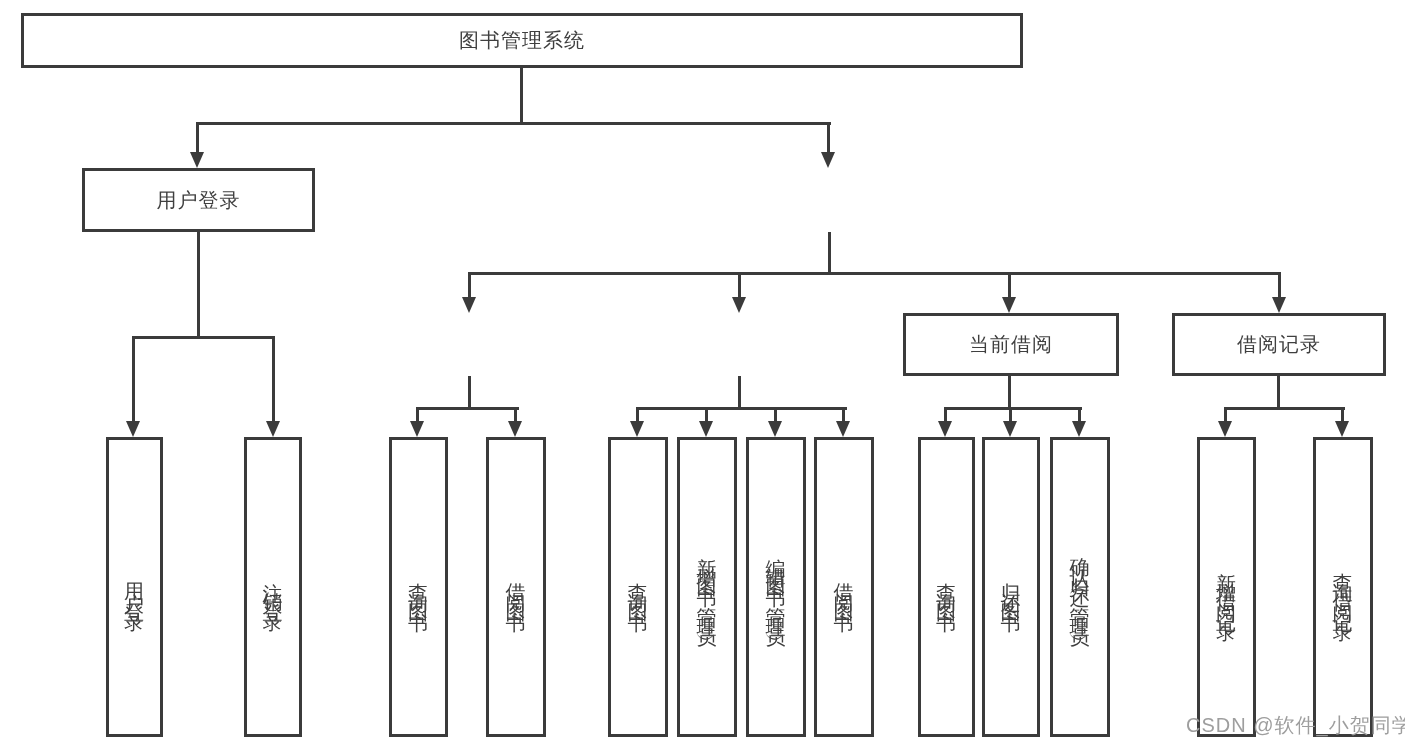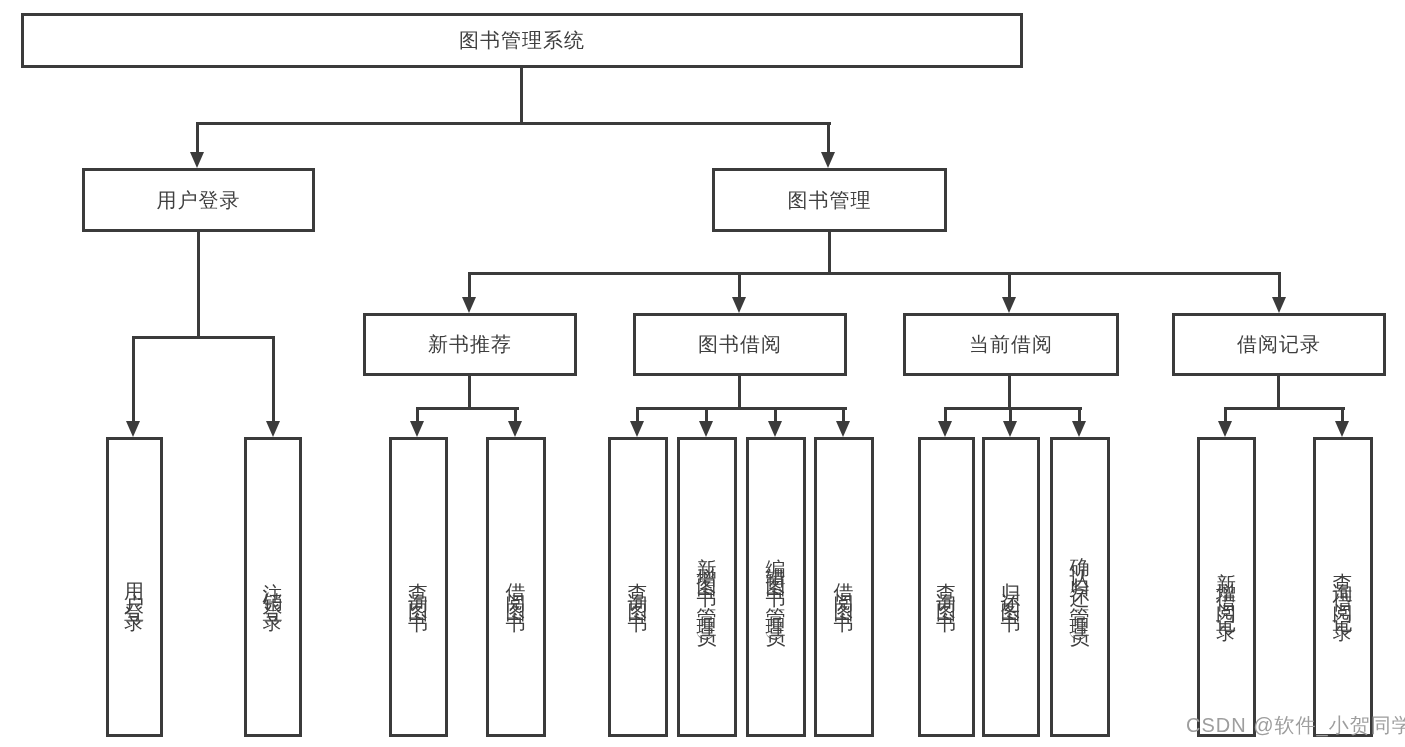--- a/index.html
+++ b/index.html
@@ -30,24 +30,21 @@
   }
 </style>
 </head>
 <body>
 
 <div class="canvas">
 
   <div class="node" style="left:21px;top:13px;width:1002px;height:55px;">图书管理系统</div>
 
   <div class="node" style="left:82px;top:168px;width:233px;height:64px;">用户登录</div>
-  <div class="node" style="left:712px;top:168px;width:235px;height:64px;">图书管理</div>
 
-  <div class="node" style="left:363px;top:313px;width:214px;height:63px;">新书推荐</div>
-  <div class="node" style="left:633px;top:313px;width:214px;height:63px;">图书借阅</div>
   <div class="node" style="left:1172px;top:313px;width:214px;height:63px;">借阅记录</div>
   <div class="node" style="left:903px;top:313px;width:216px;height:63px;">当前借阅</div>
 
   <div class="node leaf" style="left:106px;top:437px;width:57px;height:300px;">用户登录</div>
   <div class="node leaf" style="left:244px;top:437px;width:58px;height:300px;">注销登录</div>
 
   <div class="node leaf" style="left:389px;top:437px;width:59px;height:300px;">查询图书</div>
   <div class="node leaf" style="left:486px;top:437px;width:60px;height:300px;">借阅图书</div>
 
   <div class="node leaf" style="left:608px;top:437px;width:60px;height:300px;">查询图书</div>

